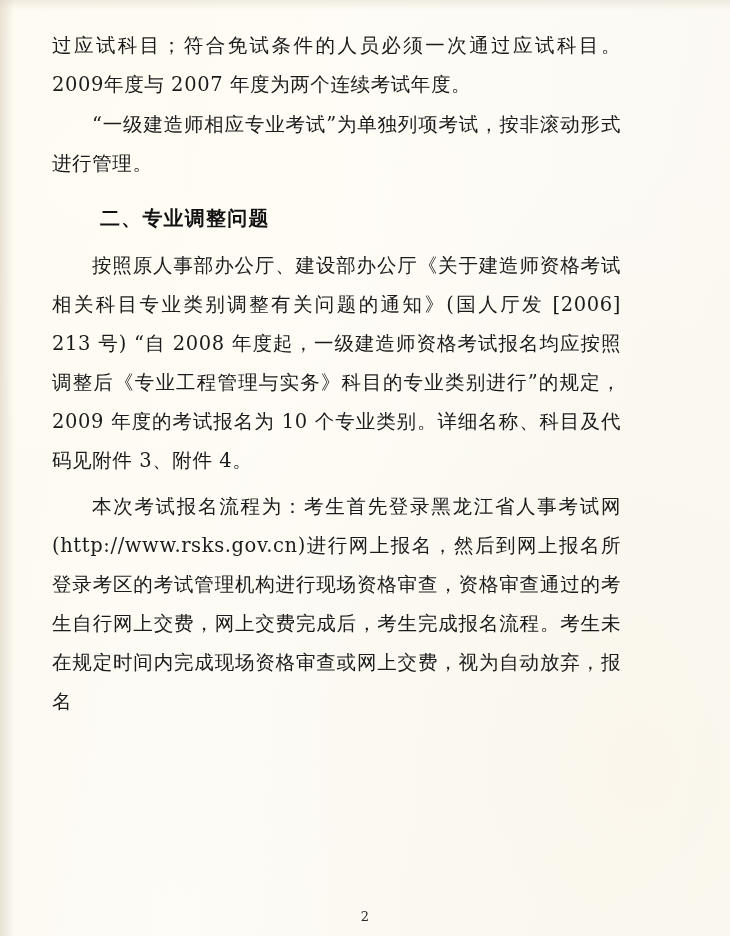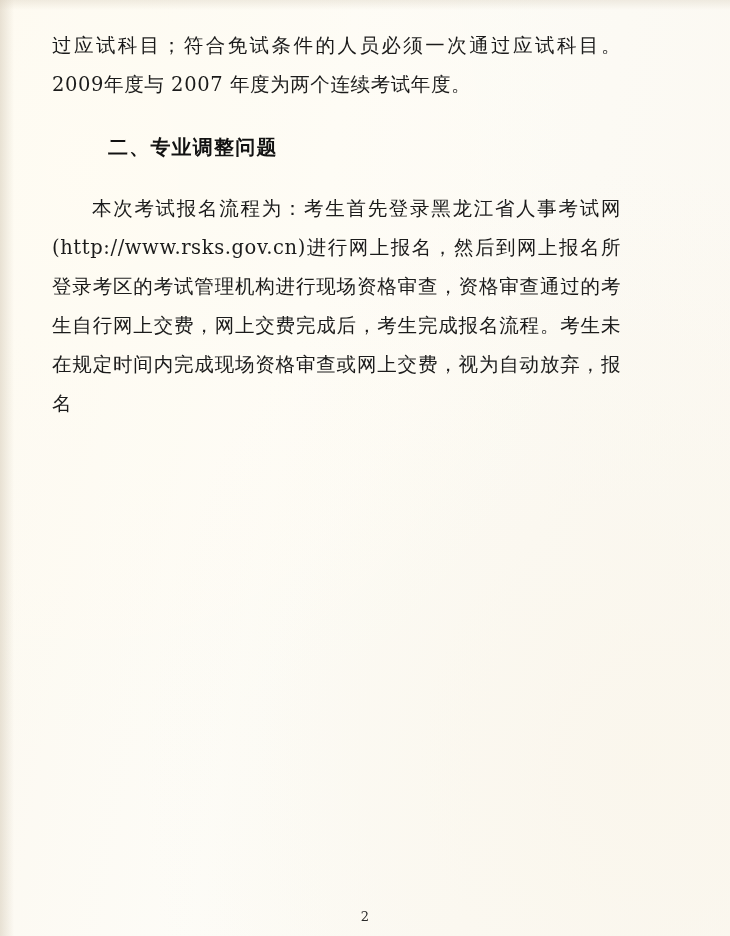--- a/index.html
+++ b/index.html
@@ -59,21 +59,21 @@
   .indent {
     text-indent: 40px;
   }
   .heading {
     font-size: 20px;
     line-height: 40px;
     color: #121212;
     font-weight: bold;
     letter-spacing: 1.2px;
     text-indent: 40px;
-    margin: 16px;
+    margin: 8px;
     font-family: "DejaVu Sans", "Liberation Sans", sans-serif;
   }
   .page-number {
     position: absolute;
     bottom: 12px;
     left: 0;
     width: 730px;
     text-align: center;
     font-size: 13px;
     color: #2a2a2a;
@@ -85,25 +85,27 @@
 <body>
 
 <div class="paper"></div>
 <div class="scan-edge-left"></div>
 <div class="scan-edge-top"></div>
 
 <div class="doc">
 
   <p class="para">过应试科目；符合免试条件的人员必须一次通过应试科目。2009年度与 2007 年度为两个连续考试年度。</p>
 
+  <p class="para indent">“一级建造师相应专业考试”为单独列项考试，按非滚动形式进行管理。</p>
 
   <div class="spacer-sm"></div>
 
   <h2 class="heading">二、专业调整问题</h2>
 
+  <p class="para indent">按照原人事部办公厅、建设部办公厅《关于建造师资格考试相关科目专业类别调整有关问题的通知》(国人厅发 [2006] 213 号) “自 2008 年度起，一级建造师资格考试报名均应按照调整后《专业工程管理与实务》科目的专业类别进行”的规定，2009 年度的考试报名为 10 个专业类别。详细名称、科目及代码见附件 3、附件 4。</p>
 
 
   <div class="spacer-sm"></div>
 
 
 
   <p class="para indent">本次考试报名流程为：考生首先登录黑龙江省人事考试网(http://www.rsks.gov.cn)进行网上报名，然后到网上报名所登录考区的考试管理机构进行现场资格审查，资格审查通过的考生自行网上交费，网上交费完成后，考生完成报名流程。考生未在规定时间内完成现场资格审查或网上交费，视为自动放弃，报名</p>
 
 </div>
 

